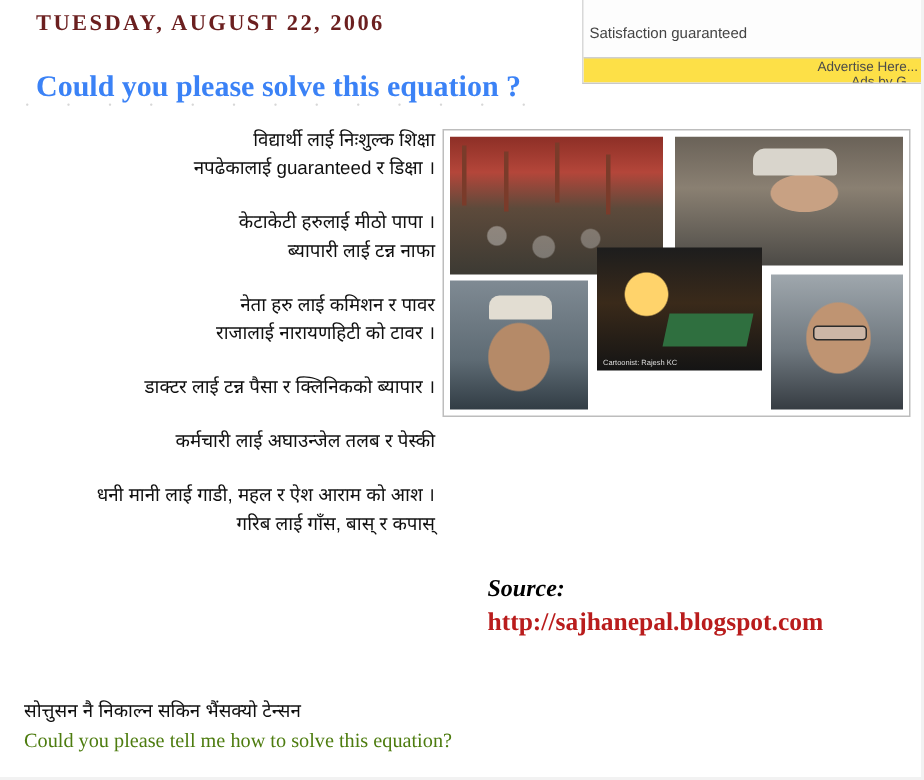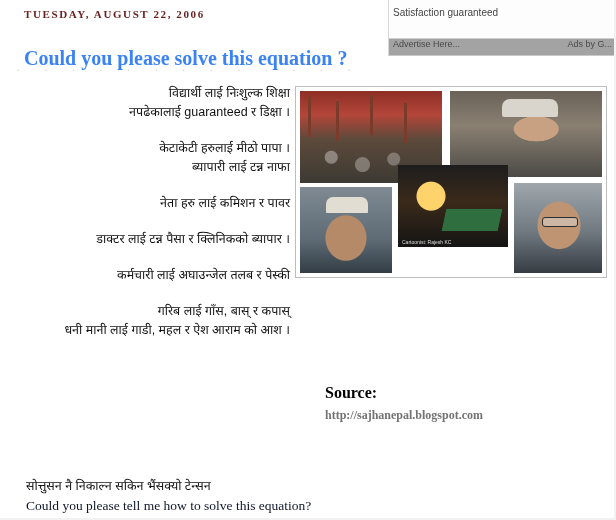--- a/index.html
+++ b/index.html
@@ -26,52 +26,53 @@
     background: #fdfdfd;
     border-left: 1px solid #d8d8d8;
     border-bottom: 1px solid #c9c9c9;
     box-sizing: border-box;
     overflow: hidden;
   }
   .ad-text {
     font-family: "Liberation Sans", sans-serif;
     font-size: 10px;
     color: #444;
-    padding: 7px 4px 0 4px;
+    padding: 17px 4px 0 4px;
     white-space: nowrap;
     overflow: hidden;
   }
   .ad-bottom-bar {
     position: absolute;
     bottom: 0;
     left: 0;
     right: 0;
     height: 17px;
-    background: #a3a3a3;
+    background: #fde047;
     border-top: 1px solid #cfcfcf;
     display: flex;
-    align-items: flex-start;
+    align-items: flex-end;
     justify-content: space-between;
     padding: 0 4px;
     box-sizing: border-box;
+    flex-direction: column;
   }
   .ad-bottom-bar span {
     font-family: "Liberation Sans", sans-serif;
     font-size: 9px;
     color: #4a4a4a;
     white-space: nowrap;
   }
 
   
   .post-date {
     position: absolute;
     top: 8px;
     left: 24px;
     font-family: "Liberation Serif", serif;
-    font-size: 11px;
+    font-size: 15px;
     letter-spacing: 1.6px;
     font-weight: bold;
     color: #6b1f1f;
     white-space: nowrap;
   }
   .post-title {
     position: absolute;
     top: 34px;
     left: 24px;
     font-family: "Liberation Serif", serif;
@@ -110,36 +111,35 @@
   .line {
     font-family: "Liberation Sans", sans-serif;
     font-size: 12.5px;
     line-height: 19px;
     color: #101010;
     white-space: nowrap;
   }
   .closing {
     position: absolute;
     top: 465px;
-    left: 26px;
+    left: 16px;
     width: 400px;
-    margin-top: 12px;
   }
   .closing .line-np {
     font-family: "Liberation Sans", sans-serif;
     font-size: 12.5px;
     line-height: 19px;
     color: #101010;
     white-space: nowrap;
   }
   .closing .line-en {
     font-family: "Liberation Serif", serif;
     font-size: 13.5px;
     line-height: 19px;
-    color: #0f172a;
+    color: #4d7c0f;
     white-space: nowrap;
   }
 
   
   .collage {
     position: absolute;
     top: 86px;
     left: 295px;
     width: 312px;
     height: 192px;
@@ -247,26 +247,27 @@
     top: 382px;
     left: 325px;
     width: 285px;
   }
   .source .s-label {
     font-family: "Liberation Serif", serif;
     font-size: 16px;
     font-weight: bold;
     color: #000;
     line-height: 22px;
+    font-style: italic;
   }
   .source .s-url {
     font-family: "Liberation Serif", serif;
-    font-size: 12px;
+    font-size: 17px;
     font-weight: bold;
-    color: #737373;
+    color: #b91c1c;
     line-height: 22px;
     white-space: nowrap;
   }
 
   
   .right-edge {
     position: absolute;
     top: 0; right: 0; width: 2px; height: 520px;
     background: #f2f2f2;
   }
@@ -297,30 +298,31 @@
   <div class="stanza">
     <div class="line">विद्यार्थी लाई निःशुल्क शिक्षा</div>
     <div class="line">नपढेकालाई guaranteed र डिक्षा ।</div>
   </div>
   <div class="stanza">
     <div class="line">केटाकेटी हरुलाई मीठो पापा ।</div>
     <div class="line">ब्यापारी लाई टन्न नाफा</div>
   </div>
   <div class="stanza">
     <div class="line">नेता हरु लाई कमिशन र पावर</div>
+    <div class="line">राजालाई नारायणहिटी को टावर ।</div>
   </div>
   <div class="stanza">
     <div class="line">डाक्टर लाई टन्न पैसा र क्लिनिकको ब्यापार ।</div>
   </div>
   <div class="stanza">
     <div class="line">कर्मचारी लाई अघाउन्जेल तलब र पेस्की</div>
   </div>
   <div class="stanza">
+    <div class="line">धनी मानी लाई गाडी, महल र ऐश आराम को आश ।</div>
     <div class="line">गरिब लाई गाँस, बास् र कपास्</div>
-    <div class="line">धनी मानी लाई गाडी, महल र ऐश आराम को आश ।</div>
   </div>
 </div>
 
 <div class="closing">
   <div class="line-np">सोत्तुसन नै निकाल्न सकिन भैंसक्यो टेन्सन</div>
   <div class="line-en">Could you please tell me how to solve this equation?</div>
 </div>
 
 <div class="collage">
   <div class="collage-inner">

